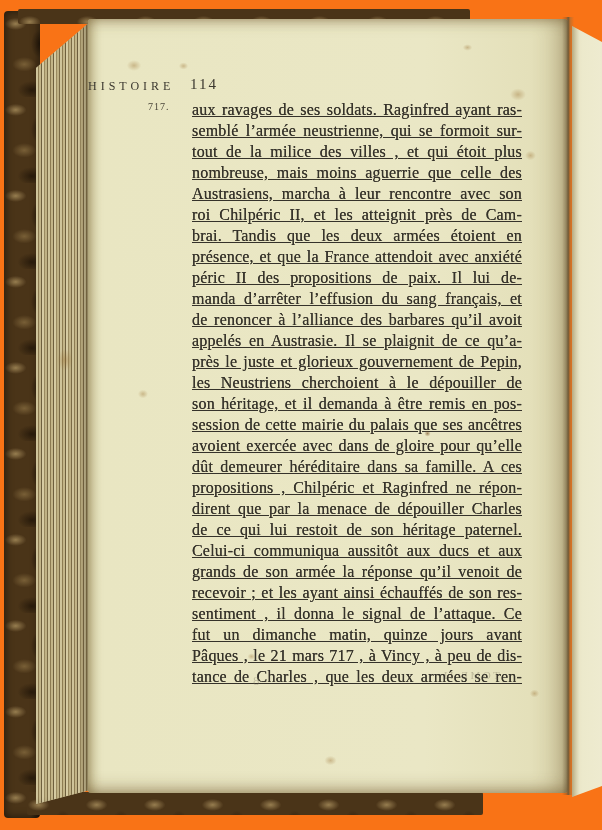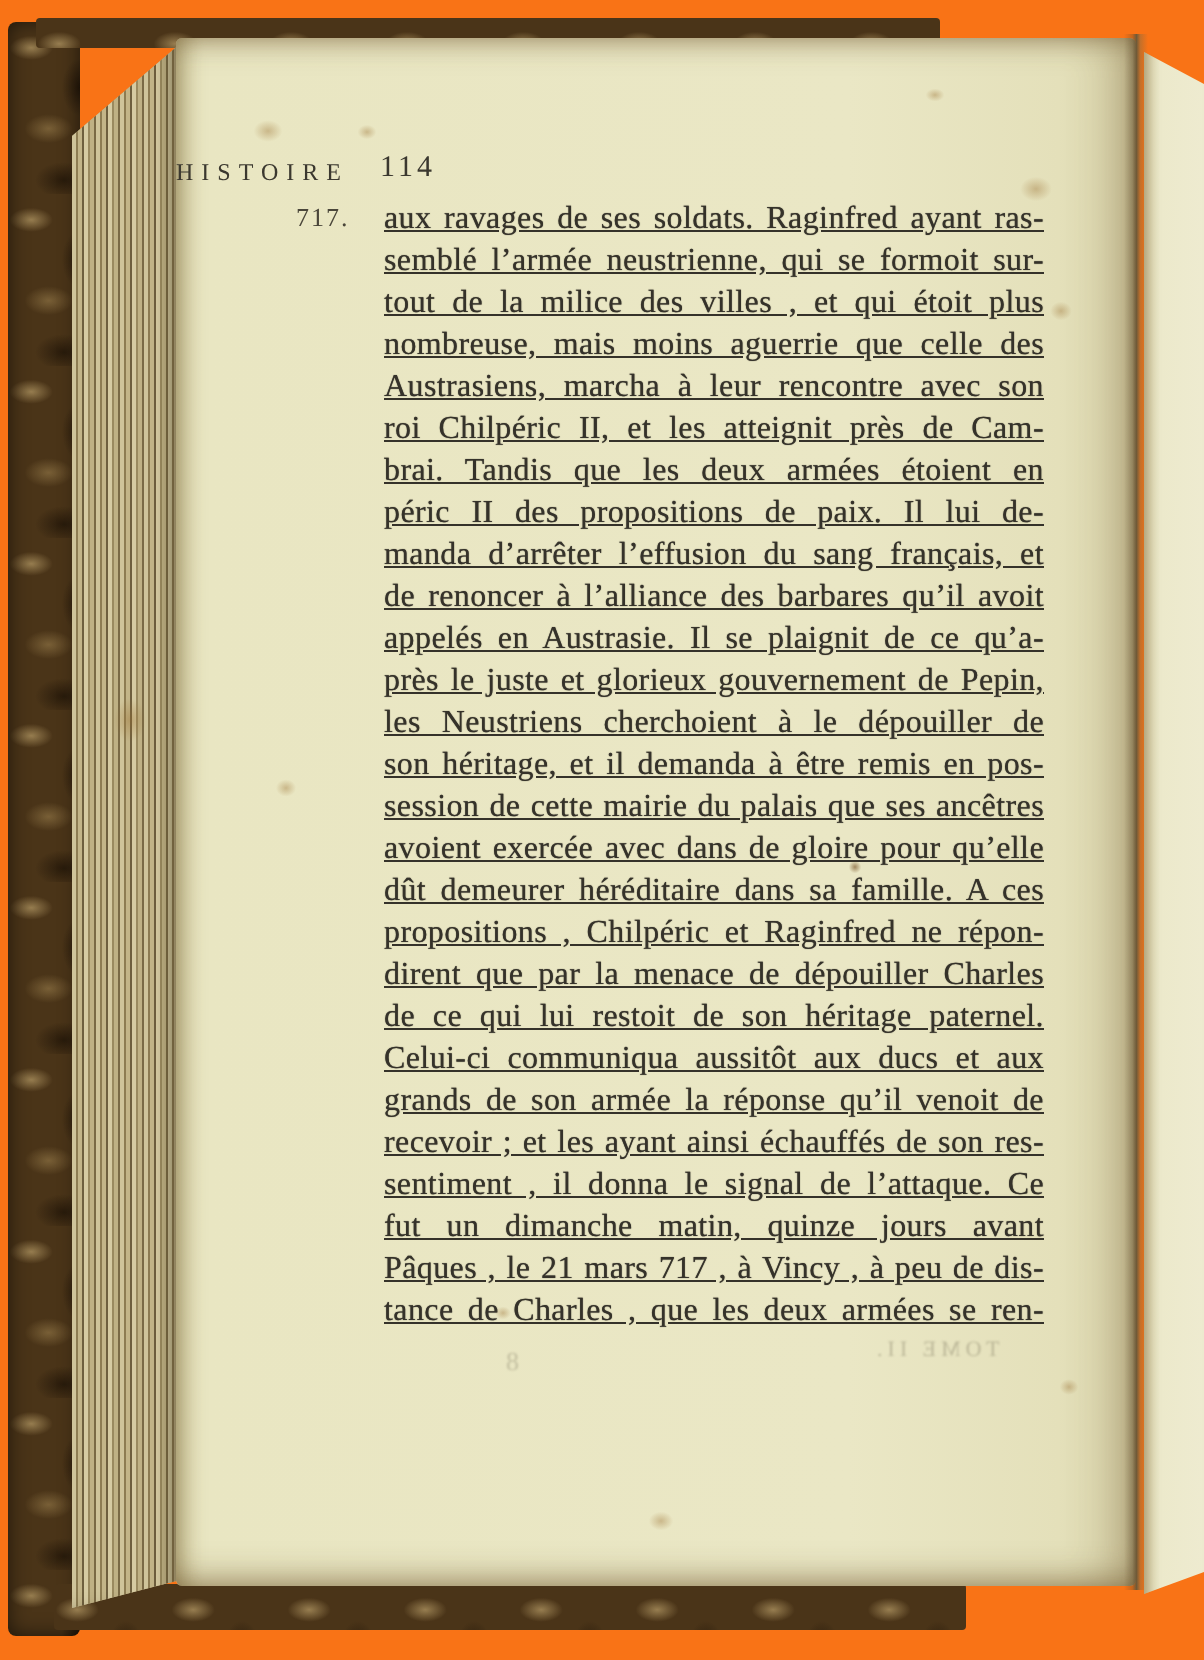--- a/index.html
+++ b/index.html
@@ -54,21 +54,21 @@
   .page-number{
     position:absolute;left:102px;top:57px;
     font-size:15px;letter-spacing:2px;color:#3b382f;
   }
   .running-title{
     position:absolute;left:0;top:60px;width:100%;text-align:left;
     font-size:12px;letter-spacing:4px;color:#3b382f;
   }
   .margin-note{
     position:absolute;left:60px;top:82px;
-    font-size:13px;letter-spacing:1px;color:#4a463a;
+    font-size:10px;letter-spacing:1px;color:#4a463a;
   }
   .body-text{
     position:absolute;left:104px;top:80px;width:330px;
     font-size:16px;line-height:21px;letter-spacing:.2px;
     color:#35322a;text-shadow:0 0 .5px rgba(45,41,33,.85);
   }
   .body-text .line{text-align:justify;text-align-last:justify;white-space:normal;text-decoration:underline;}
   .show-through{
     position:absolute;color:#77715a;pointer-events:none;
   }
@@ -114,20 +114,21 @@
     <div class="margin-note">717.</div>
 
     <div class="body-text">
         <div class="line">aux ravages de ses soldats. Raginfred ayant ras-</div>
         <div class="line">semblé l’armée neustrienne, qui se formoit sur-</div>
         <div class="line">tout de la milice des villes , et qui étoit plus</div>
         <div class="line">nombreuse, mais moins aguerrie que celle des</div>
         <div class="line">Austrasiens, marcha à leur rencontre avec son</div>
         <div class="line">roi Chilpéric II, et les atteignit près de Cam-</div>
         <div class="line">brai. Tandis que les deux armées étoient en</div>
+        <div class="line">présence, et que la France attendoit avec anxiété</div>
         <div class="line">péric II des propositions de paix. Il lui de-</div>
         <div class="line">manda d’arrêter l’effusion du sang français, et</div>
         <div class="line">de renoncer à l’alliance des barbares qu’il avoit</div>
         <div class="line">appelés en Austrasie. Il se plaignit de ce qu’a-</div>
         <div class="line">près le juste et glorieux gouvernement de Pepin,</div>
         <div class="line">les Neustriens cherchoient à le dépouiller de</div>
         <div class="line">son héritage, et il demanda à être remis en pos-</div>
         <div class="line">session de cette mairie du palais que ses ancêtres</div>
         <div class="line">avoient exercée avec dans de gloire pour qu’elle</div>
         <div class="line">dût demeurer héréditaire dans sa famille. A ces</div>

